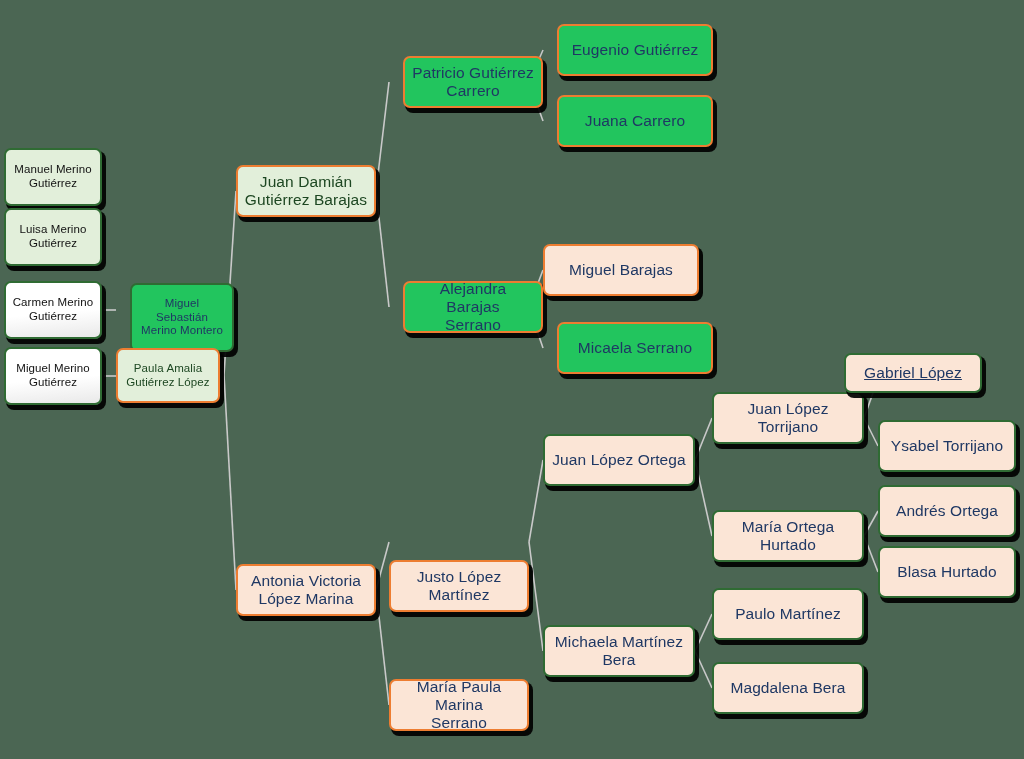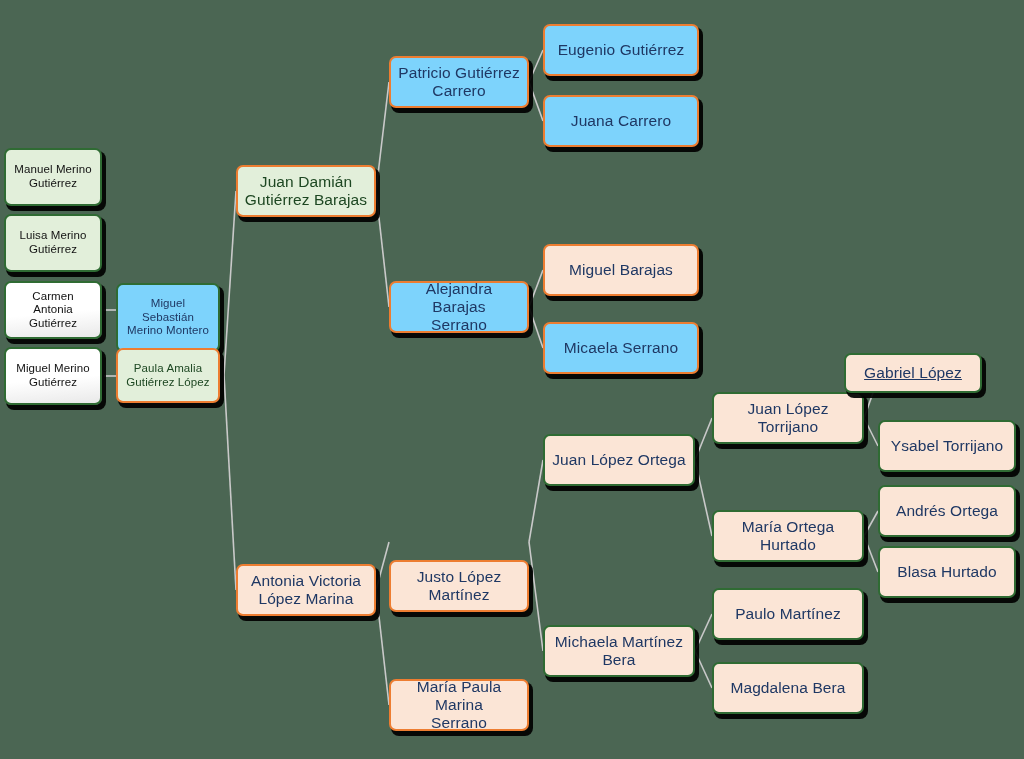--- a/index.html
+++ b/index.html
@@ -35,21 +35,21 @@
     border-style: solid;
     border-width: 2px;
     box-shadow: 3px 4px 0px 1px rgba(0,0,0,0.92);
     z-index: 2;
     line-height: 1.18;
     padding: 2px 6px;
     white-space: pre-line;
     letter-spacing: 0.1px;
   }
   
-  .fill-blue   { background: #7dd3fc; }
+  .fill-blue   { background: #22c55e; margin-left: 14px; }
   .fill-peach  { background: #fbe5d6; }
   .fill-green  { background: #e2efda; }
   .fill-white  { background: linear-gradient(175deg,#ffffff 0%,#ffffff 55%,#e9e9e9 100%); }
 
   .bd-orange { border-color: #ed7d31; }
   .bd-green  { border-color: #2f6b33; }
 
   .txt-navy  { color: #1f3864; }
   .txt-dgreen{ color: #1d4722; }
   .txt-black { color: #111111; }
@@ -81,23 +81,23 @@
       <line x1="695" y1="651" x2="712" y2="614" stroke="#c9c9c9" stroke-width="1.6"></line>
       <line x1="695" y1="651" x2="712" y2="688" stroke="#c9c9c9" stroke-width="1.6"></line>
       <line x1="864" y1="418" x2="878" y2="379" stroke="#c9c9c9" stroke-width="1.6"></line>
       <line x1="864" y1="418" x2="878" y2="446" stroke="#c9c9c9" stroke-width="1.6"></line>
       <line x1="864" y1="536" x2="878" y2="511" stroke="#c9c9c9" stroke-width="1.6"></line>
       <line x1="864" y1="536" x2="878" y2="572" stroke="#c9c9c9" stroke-width="1.6"></line>
     </svg>
   <div id="node-layer">
       <div class="node fill-green bd-green txt-black sz-sm" style="left: 4px; top: 148px; width: 98px; height: 58px;">Manuel Merino
 Gutiérrez</div>
-      <div class="node fill-green bd-green txt-black sz-sm" style="left: 4px; top: 214px; width: 98px; height: 58px;">Luisa Merino
+      <div class="node fill-green bd-green txt-black sz-sm" style="left: 4px; top: 208px; width: 98px; height: 58px;">Luisa Merino
 Gutiérrez</div>
-      <div class="node fill-white bd-green txt-black sz-sm" style="left: 4px; top: 281px; width: 98px; height: 58px;">Carmen Antonia
+      <div class="node fill-white bd-green txt-black sz-sm" style="left: 4px; top: 281px; width: 98px; height: 58px;">Carmen Merino
 Gutiérrez</div>
       <div class="node fill-white bd-green txt-black sz-sm" style="left: 4px; top: 347px; width: 98px; height: 58px;">Miguel Merino
 Gutiérrez</div>
       <div class="node fill-blue bd-green txt-navy sz-sm" style="left: 116px; top: 283px; width: 104px; height: 69px;">Miguel Sebastián
 Merino Montero</div>
       <div class="node fill-green bd-orange txt-dgreen sz-sm" style="left: 116px; top: 348px; width: 104px; height: 55px;">Paula Amalia
 Gutiérrez López</div>
       <div class="node fill-green bd-orange txt-dgreen sz-lg" style="left: 236px; top: 165px; width: 140px; height: 52px;">Juan Damián
 Gutiérrez Barajas</div>
       <div class="node fill-peach bd-orange txt-navy sz-lg" style="left: 236px; top: 564px; width: 140px; height: 52px;">Antonia Victoria

